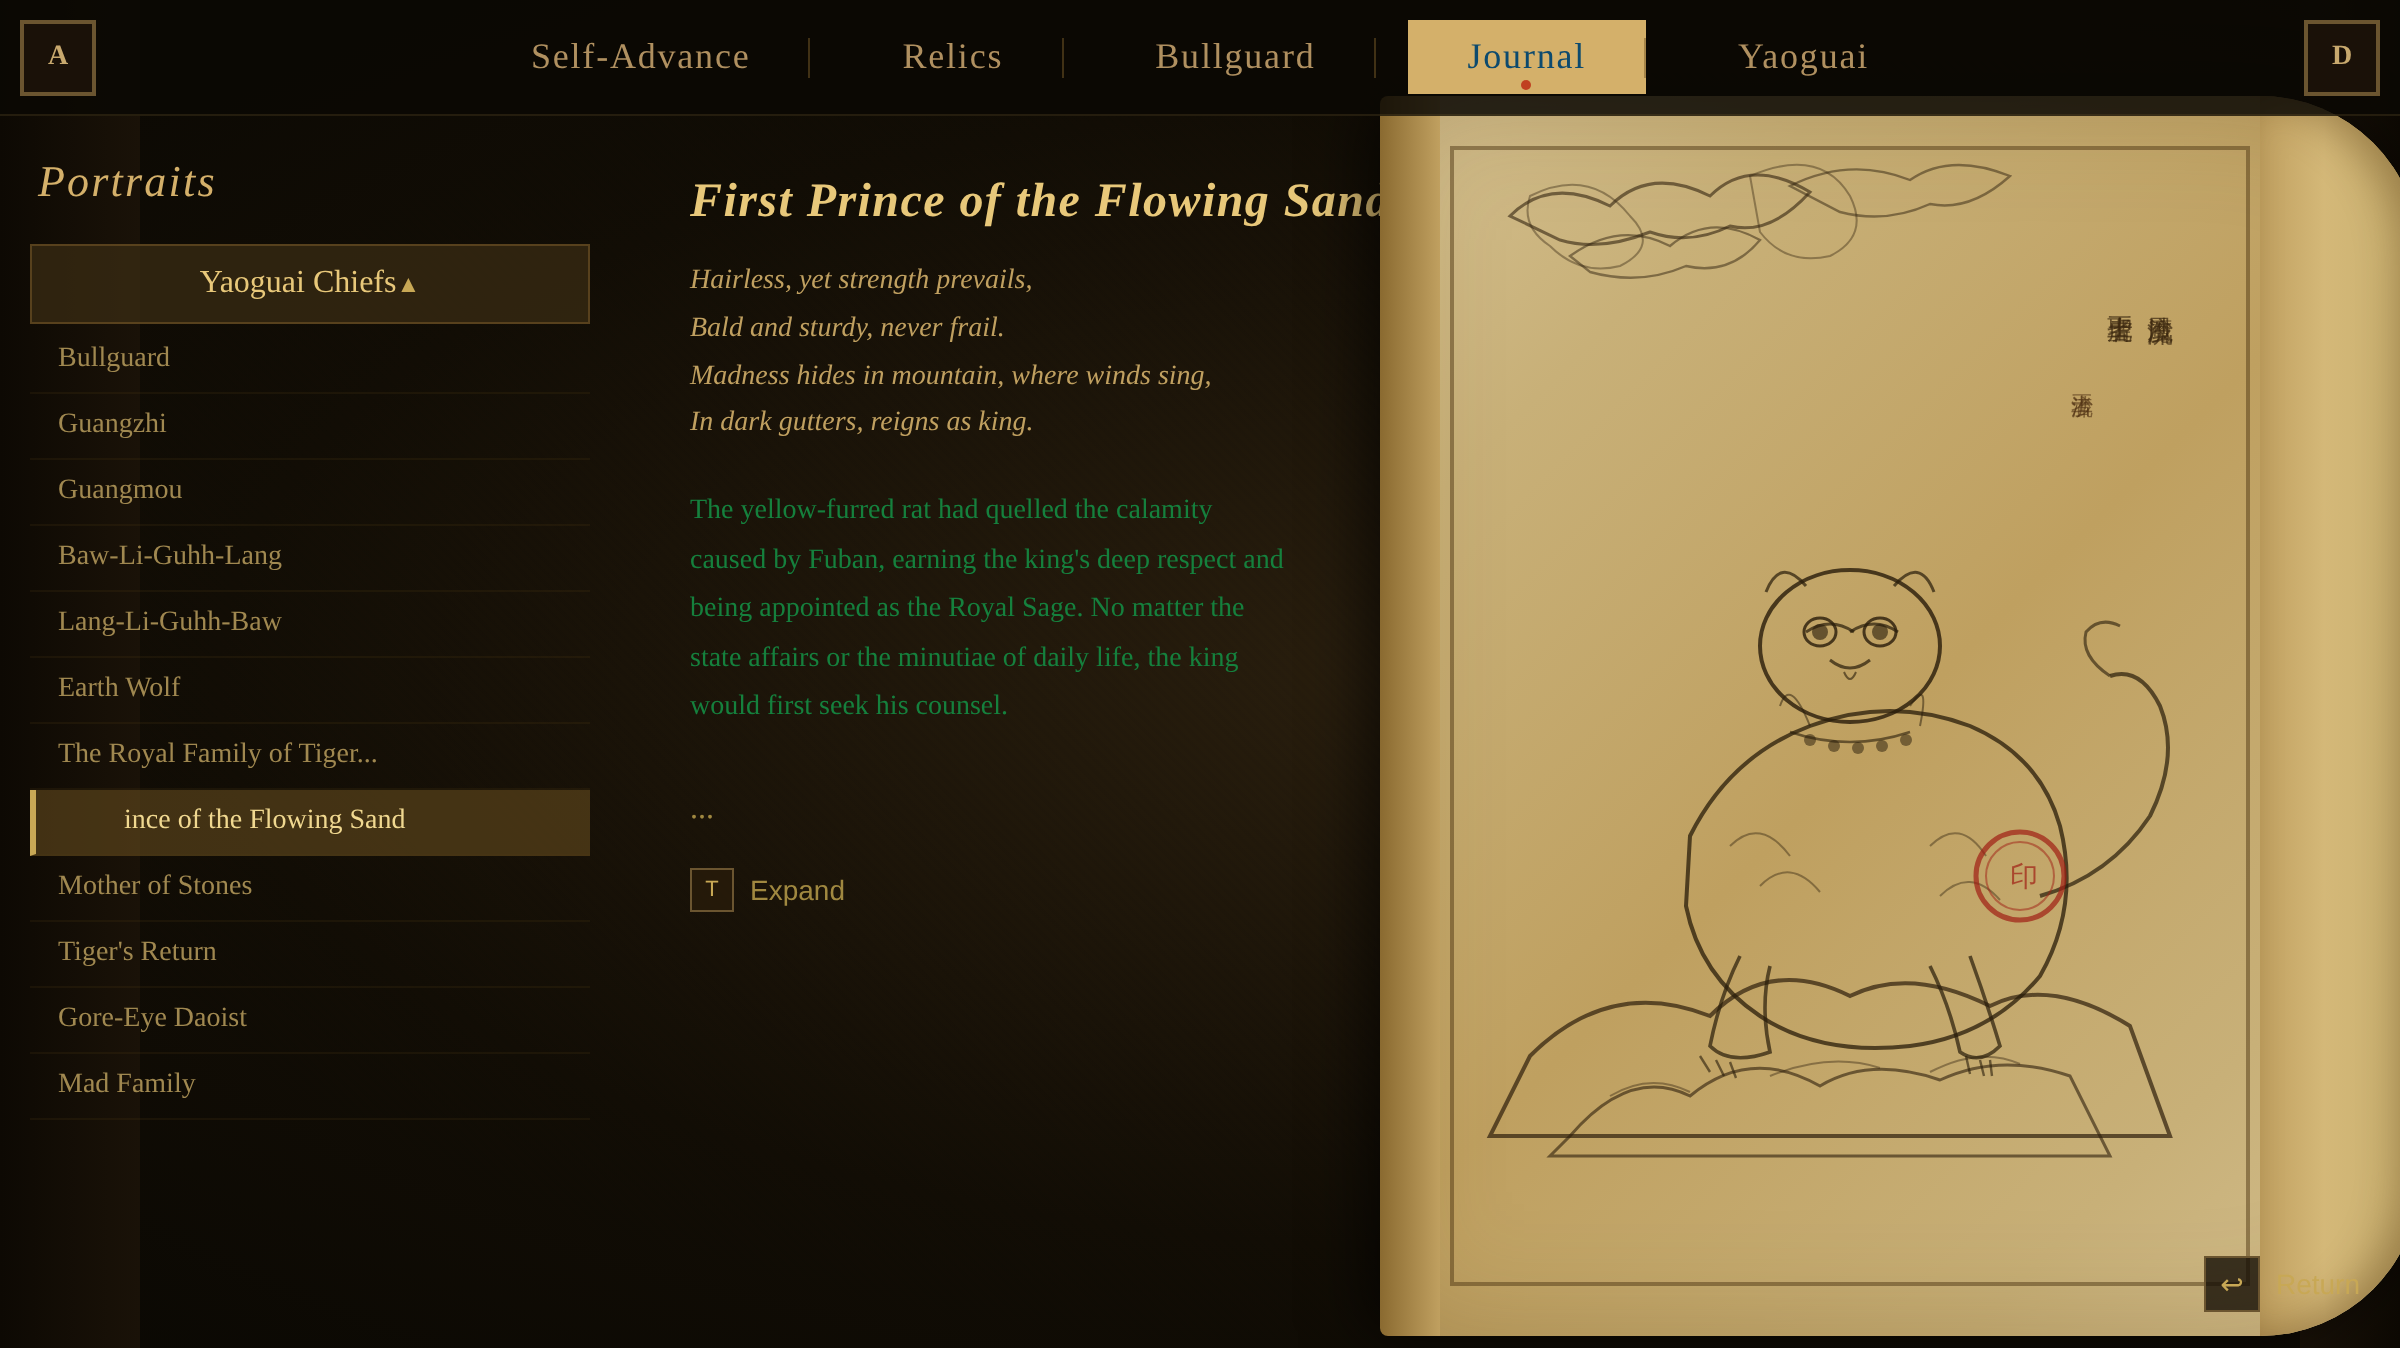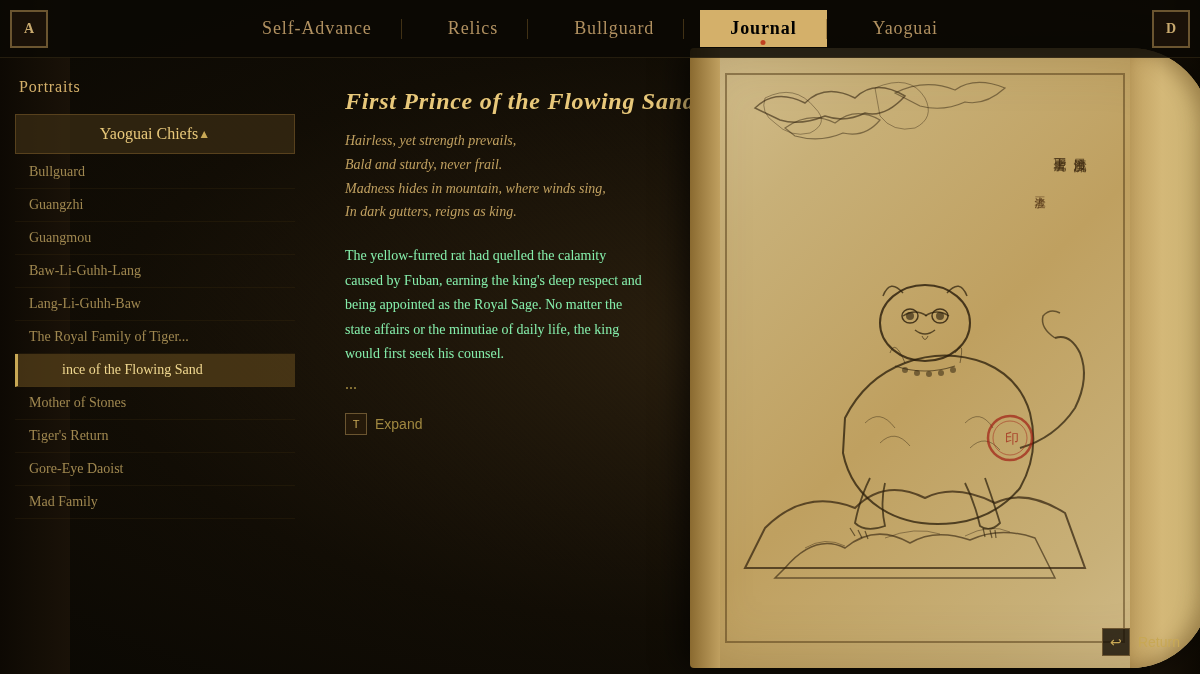--- a/index.html
+++ b/index.html
@@ -96,23 +96,23 @@
       position: absolute;
       right: 0;
       top: 50%;
       transform: translateY(-50%);
       height: 20px;
       width: 1px;
       background: rgba(120,90,40,0.5);
     }
 
     .nav-item.active {
-      color: #000000;
+      color: #0c4a6e;
       background: #d4b06a;
-      font-weight: bold;
+      font-weight: normal;
     }
 
     .nav-item .dot {
       position: absolute;
       bottom: 2px;
       left: 50%;
       transform: translateX(-50%);
       width: 5px;
       height: 5px;
       border-radius: 50%;
@@ -134,21 +134,22 @@
       flex-shrink: 0;
       overflow-y: auto;
     }
 
     .sidebar::-webkit-scrollbar { width: 4px; }
     .sidebar::-webkit-scrollbar-track { background: transparent; }
     .sidebar::-webkit-scrollbar-thumb { background: rgba(120,90,40,0.4); }
 
     .portraits-title {
       color: #d4b06a;
-      font-size: 16px;
+      font-size: 22px;
+      font-style: italic;
       margin-bottom: 18px;
       padding-left: 4px;
       letter-spacing: 0.05em;
     }
 
     .category-header {
       display: flex;
       align-items: center;
       justify-content: center;
       background: rgba(60,45,20,0.7);
@@ -198,25 +199,25 @@
 
     .poem {
       color: #c0a060;
       font-size: 14px;
       line-height: 1.7;
       margin-bottom: 20px;
       font-style: italic;
     }
 
     .description {
-      color: #86efac;
+      color: #15803d;
       font-size: 14px;
       line-height: 1.75;
       max-width: 300px;
-      margin-bottom: 8px;
+      margin-bottom: 29px;
     }
 
     .ellipsis {
       color: #a08840;
       font-size: 16px;
       margin-bottom: 20px;
     }
 
     .expand-btn {
       display: flex;
@@ -386,20 +387,21 @@
       <span>Yaoguai Chiefs</span>
       <span class="chevron">▲</span>
     </div>
 
     <div>
       <div class="list-item">Bullguard</div>
       <div class="list-item">Guangzhi</div>
       <div class="list-item">Guangmou</div>
       <div class="list-item">Baw-Li-Guhh-Lang</div>
       <div class="list-item">Lang-Li-Guhh-Baw</div>
+      <div class="list-item">Earth Wolf</div>
       <div class="list-item">The Royal Family of Tiger...</div>
       <div class="list-item selected">ince of the Flowing Sand</div>
       <div class="list-item">Mother of Stones</div>
       <div class="list-item">Tiger's Return</div>
       <div class="list-item">Gore-Eye Daoist</div>
       <div class="list-item">Mad Family</div>
     </div>
   </aside>
 
   <div class="content">

